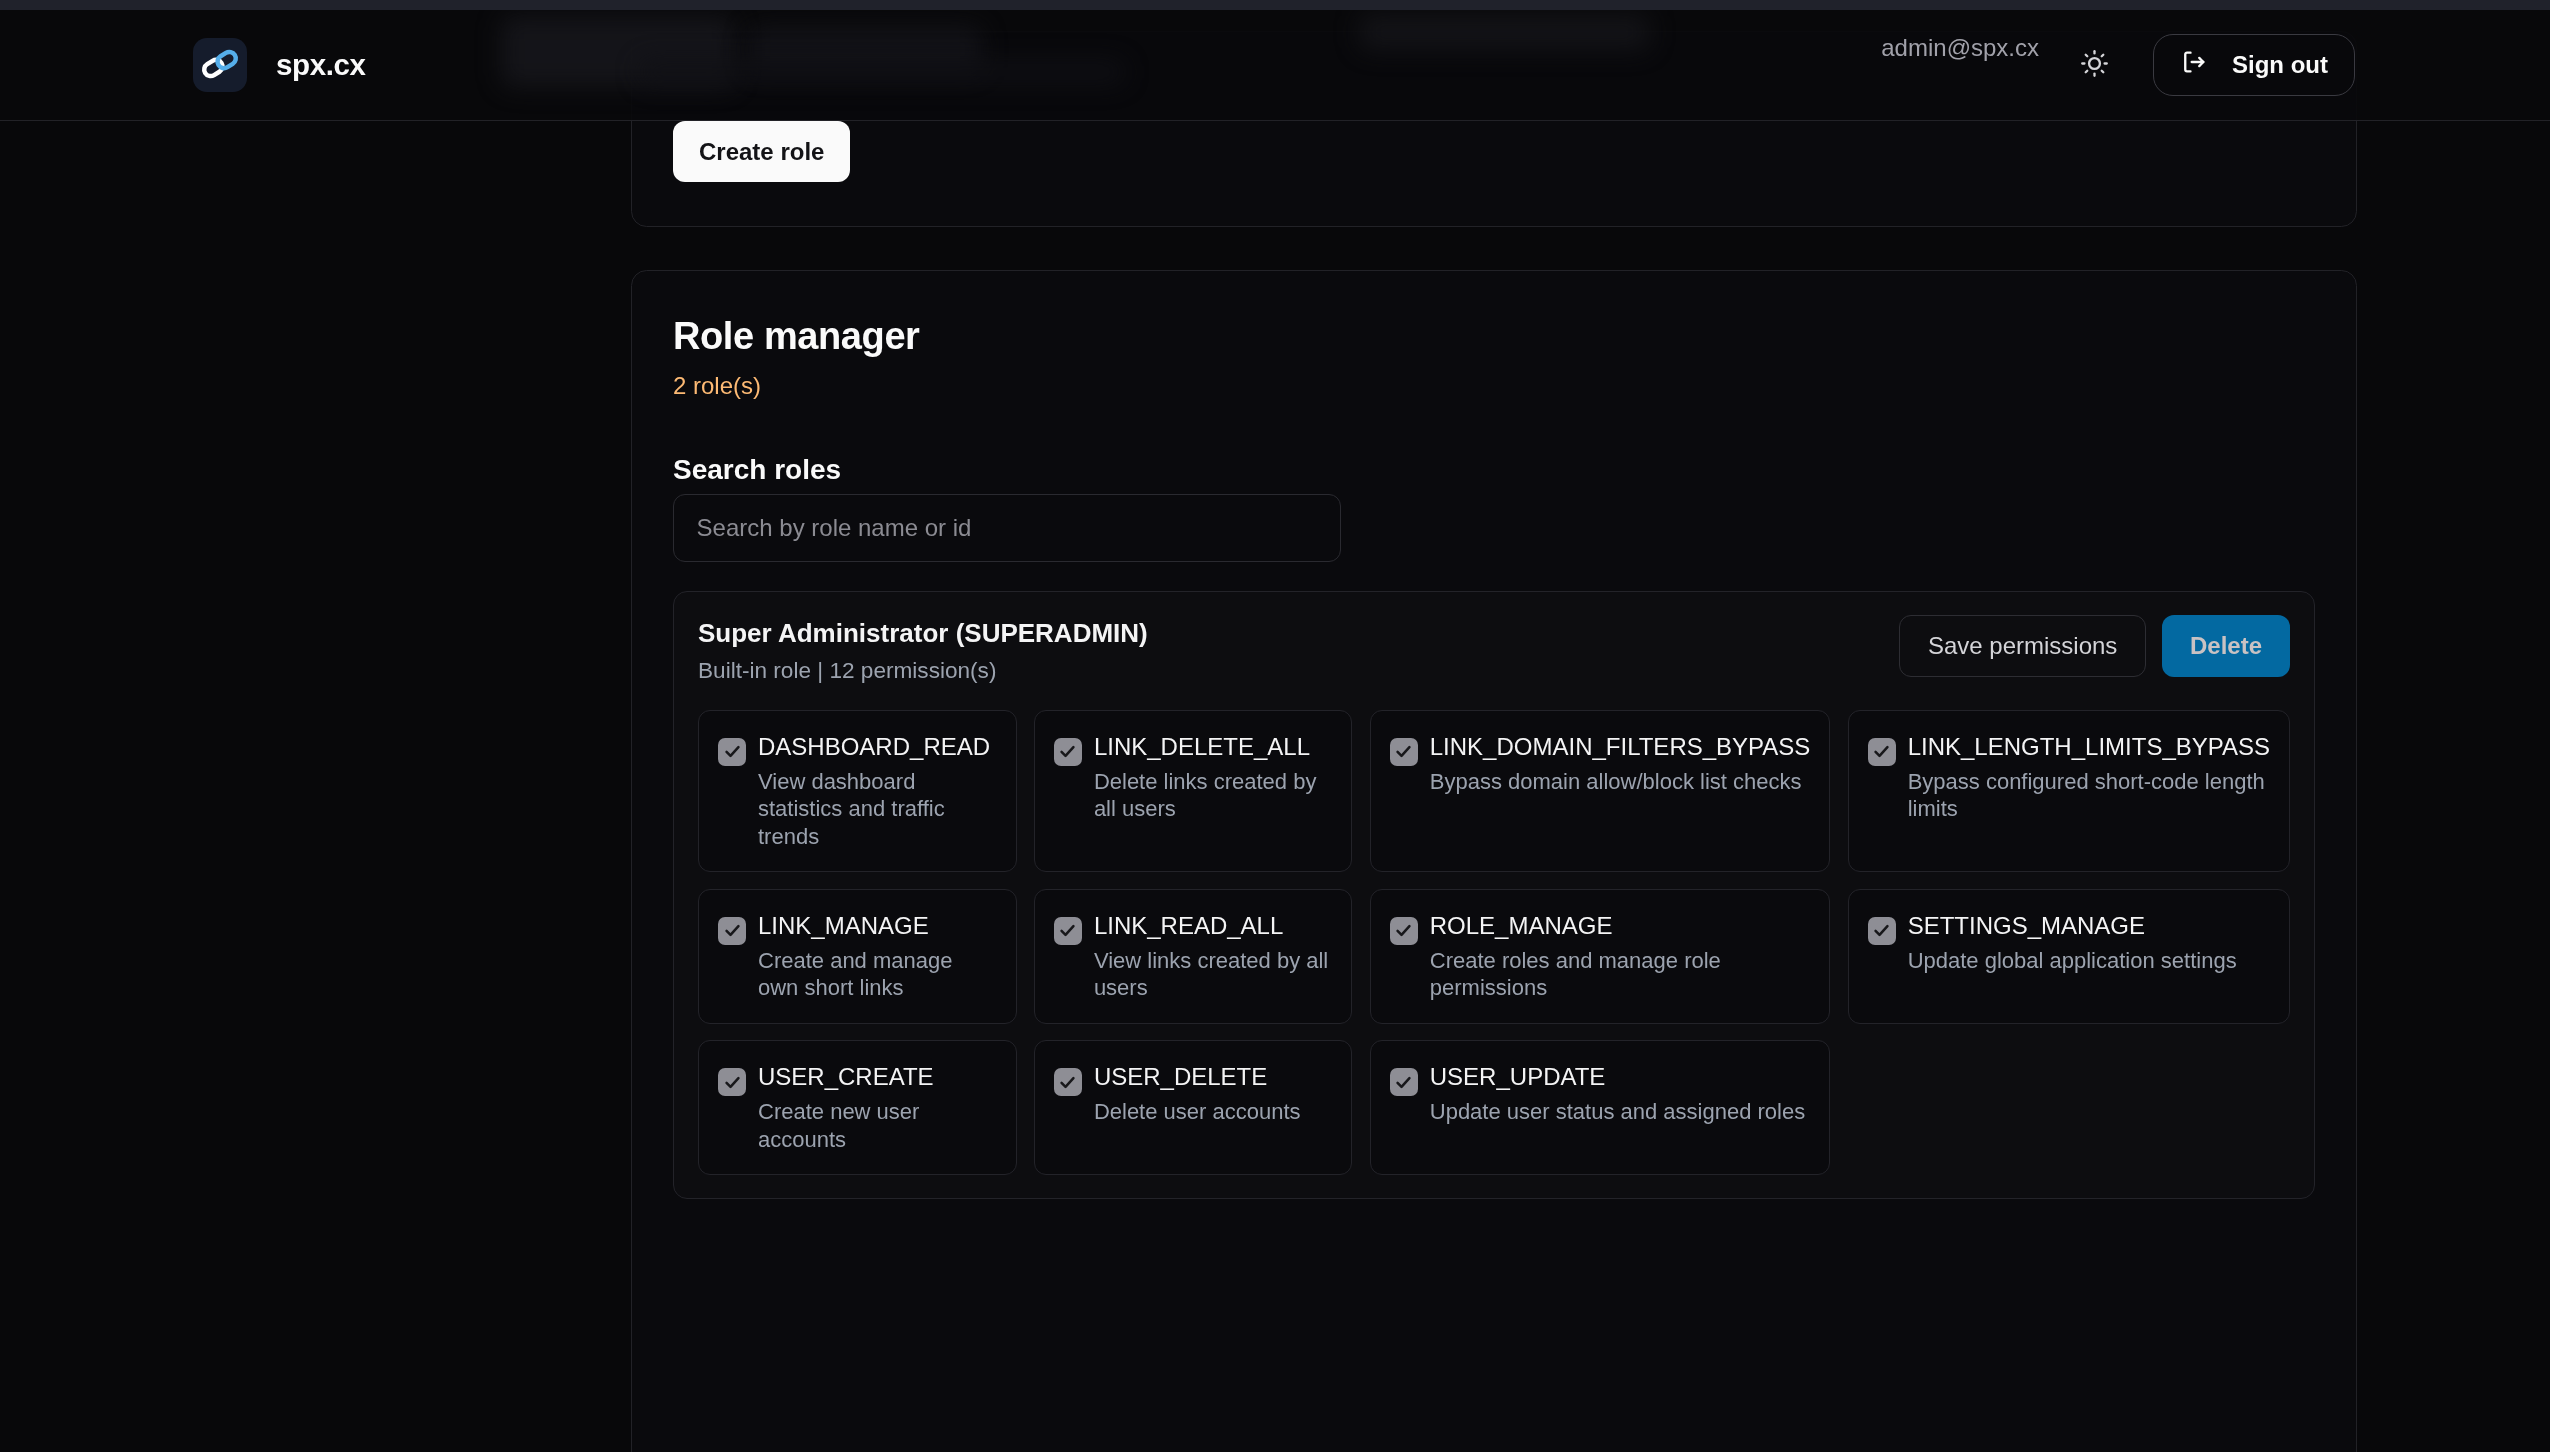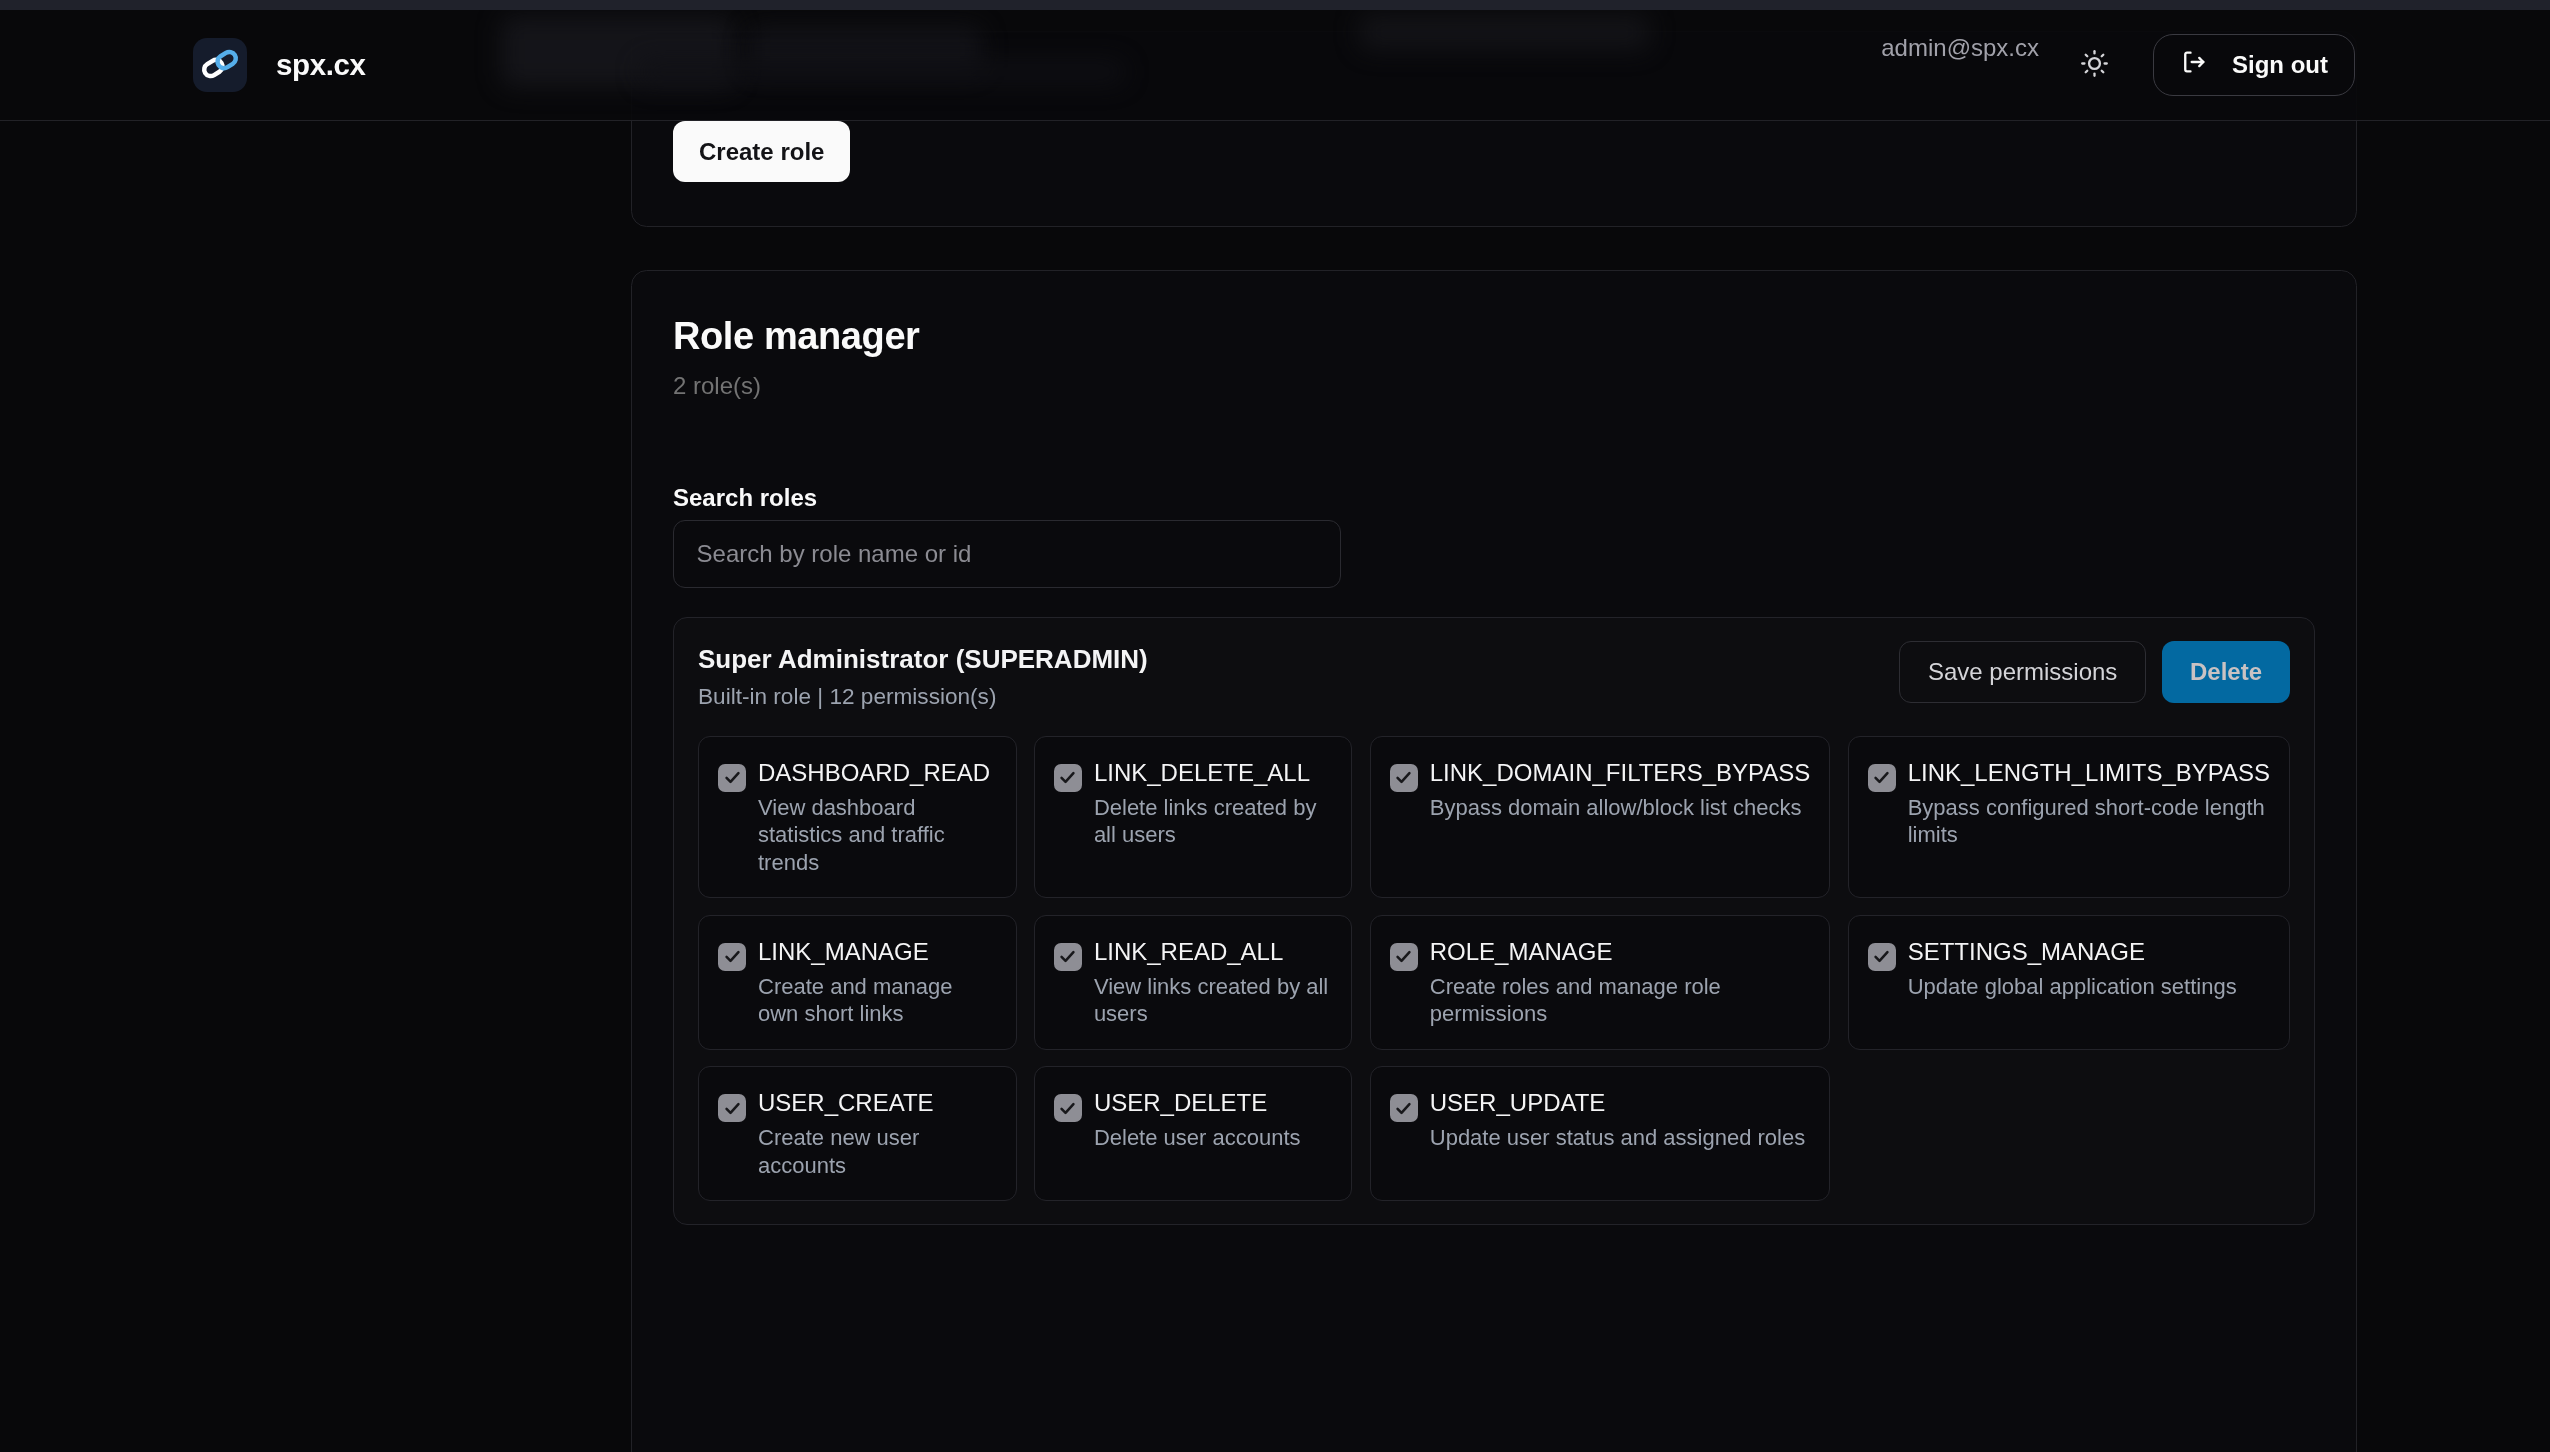--- a/index.html
+++ b/index.html
@@ -59,22 +59,22 @@
     position:absolute; left:41px; top:89px;
     height:61px; padding:0 26px;
     background:#fafafa; color:#131316;
     border:none; border-radius:12px;
     font-size:24px; font-weight:600; cursor:pointer;
     font-family:inherit;
   }
 
   .card-main { top:270px; height:1301px; padding:42px 41px; z-index:10; }
   .rm-title { font-size:38px; font-weight:700; letter-spacing:-0.4px; color:#fafafa; margin-top:1.7px; }
-  .rm-count { font-size:24px; color:#737373; margin-top:14px; }
-  .rm-search-label { font-size:24px; font-weight:600; color:#fafafa; margin-top:84px; }
+  .rm-count { font-size:24px; color:#fdba74; margin-top:14px; }
+  .rm-search-label { font-size:28px; font-weight:600; color:#fafafa; margin-top:54px; }
   .rm-search-input {
     display:block; margin-top:8px; width:668px; height:68px;
     background:transparent; border:0.9px solid #2a2a30; border-radius:12px;
     padding:0 22.6px; font-size:24px; color:#e4e4e7; font-family:inherit; outline:none;
   }
   .rm-search-input::placeholder { color:#8b8b92; }
 
   
   .role-card {
     margin-top:29.5px; border:0.9px solid #232329; border-radius:14px;

